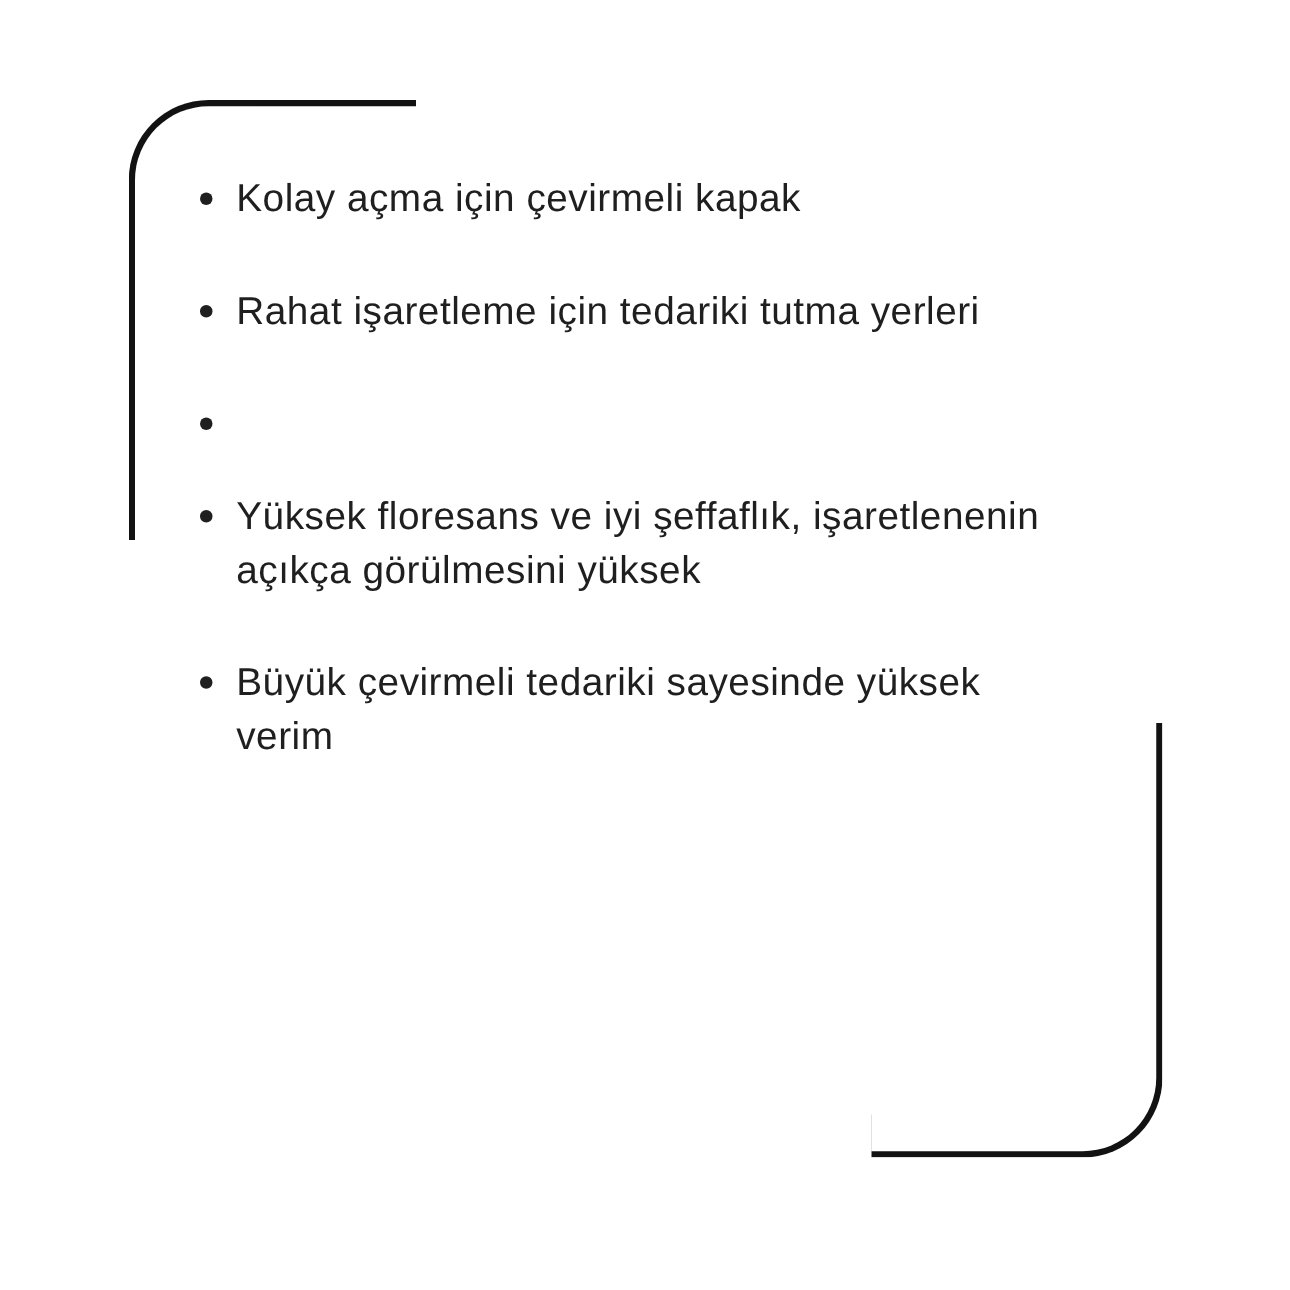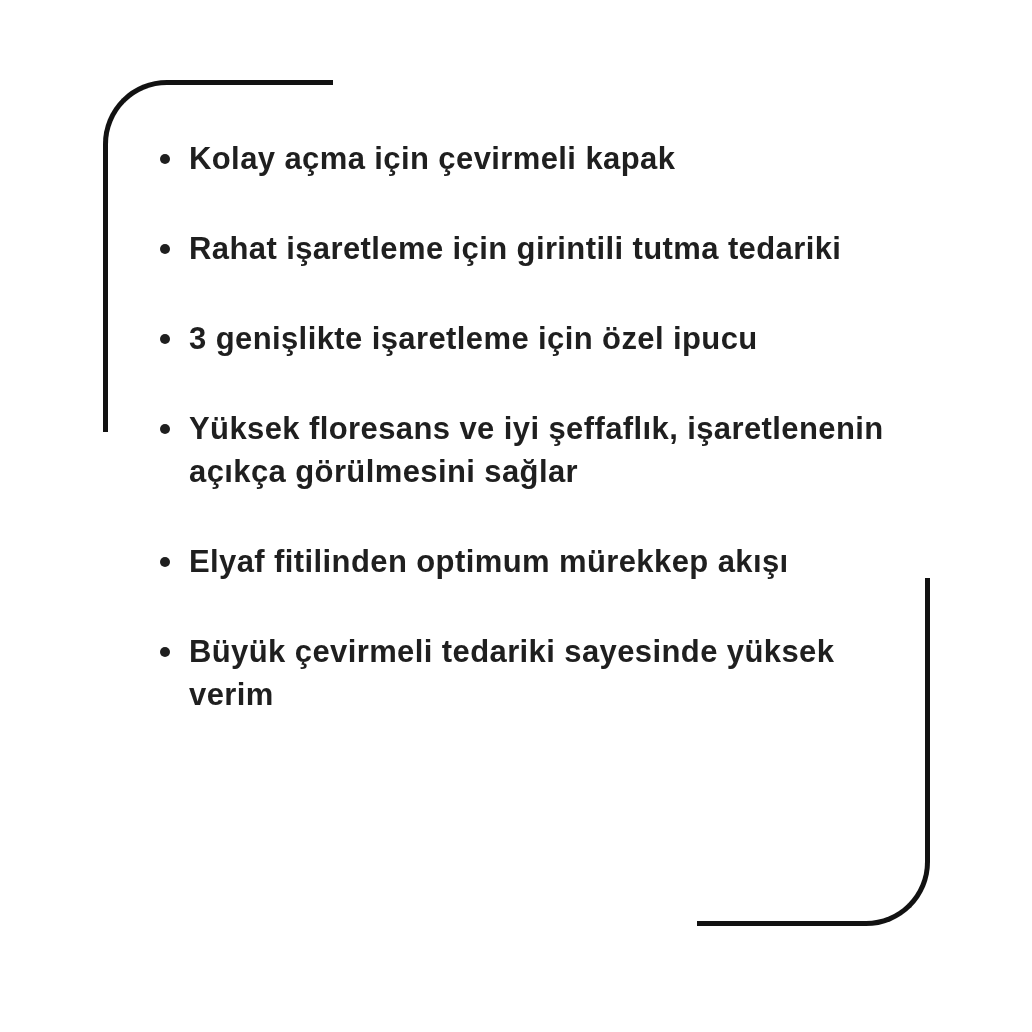--- a/index.html
+++ b/index.html
@@ -41,21 +41,20 @@
   }
   
   .bullet-list {
     position: absolute;
     left: 160px;
     top: 137px;
     width: 772px;
     display: flex;
     flex-direction: column;
     gap: 47px;
-    font-weight: bold;
   }
   .bullet-item {
     display: flex;
     align-items: flex-start;
   }
   .bullet-dot {
     flex: 0 0 auto;
     width: 10px;
     height: 10px;
     border-radius: 50%;
@@ -82,39 +81,34 @@
 
   <div class="bullet-list">
 
     <div class="bullet-item">
       <span class="bullet-dot"></span>
       <span class="bullet-text">Kolay açma için çevirmeli kapak</span>
     </div>
 
     <div class="bullet-item">
       <span class="bullet-dot"></span>
-      <span class="bullet-text">Rahat işaretleme için girintili tutma tedariki</span>
+      <span class="bullet-text">Rahat işaretleme için tedariki tutma yerleri</span>
     </div>
 
     <div class="bullet-item">
       <span class="bullet-dot"></span>
-      <span class="bullet-text">3 genişlikte işaretleme için özel ipucu</span>
     </div>
 
 
     <div class="bullet-item">
       <span class="bullet-dot"></span>
       <span class="bullet-text">Yüksek floresans ve iyi şeffaflık, işaretlenenin
-açıkça görülmesini sağlar</span>
+açıkça görülmesini yüksek</span>
     </div>
 
-    <div class="bullet-item">
-      <span class="bullet-dot"></span>
-      <span class="bullet-text">Elyaf fitilinden optimum mürekkep akışı</span>
-    </div>
 
     <div class="bullet-item">
       <span class="bullet-dot"></span>
       <span class="bullet-text">Büyük çevirmeli tedariki sayesinde yüksek
 verim</span>
     </div>
 
   </div>
 </div>
 

